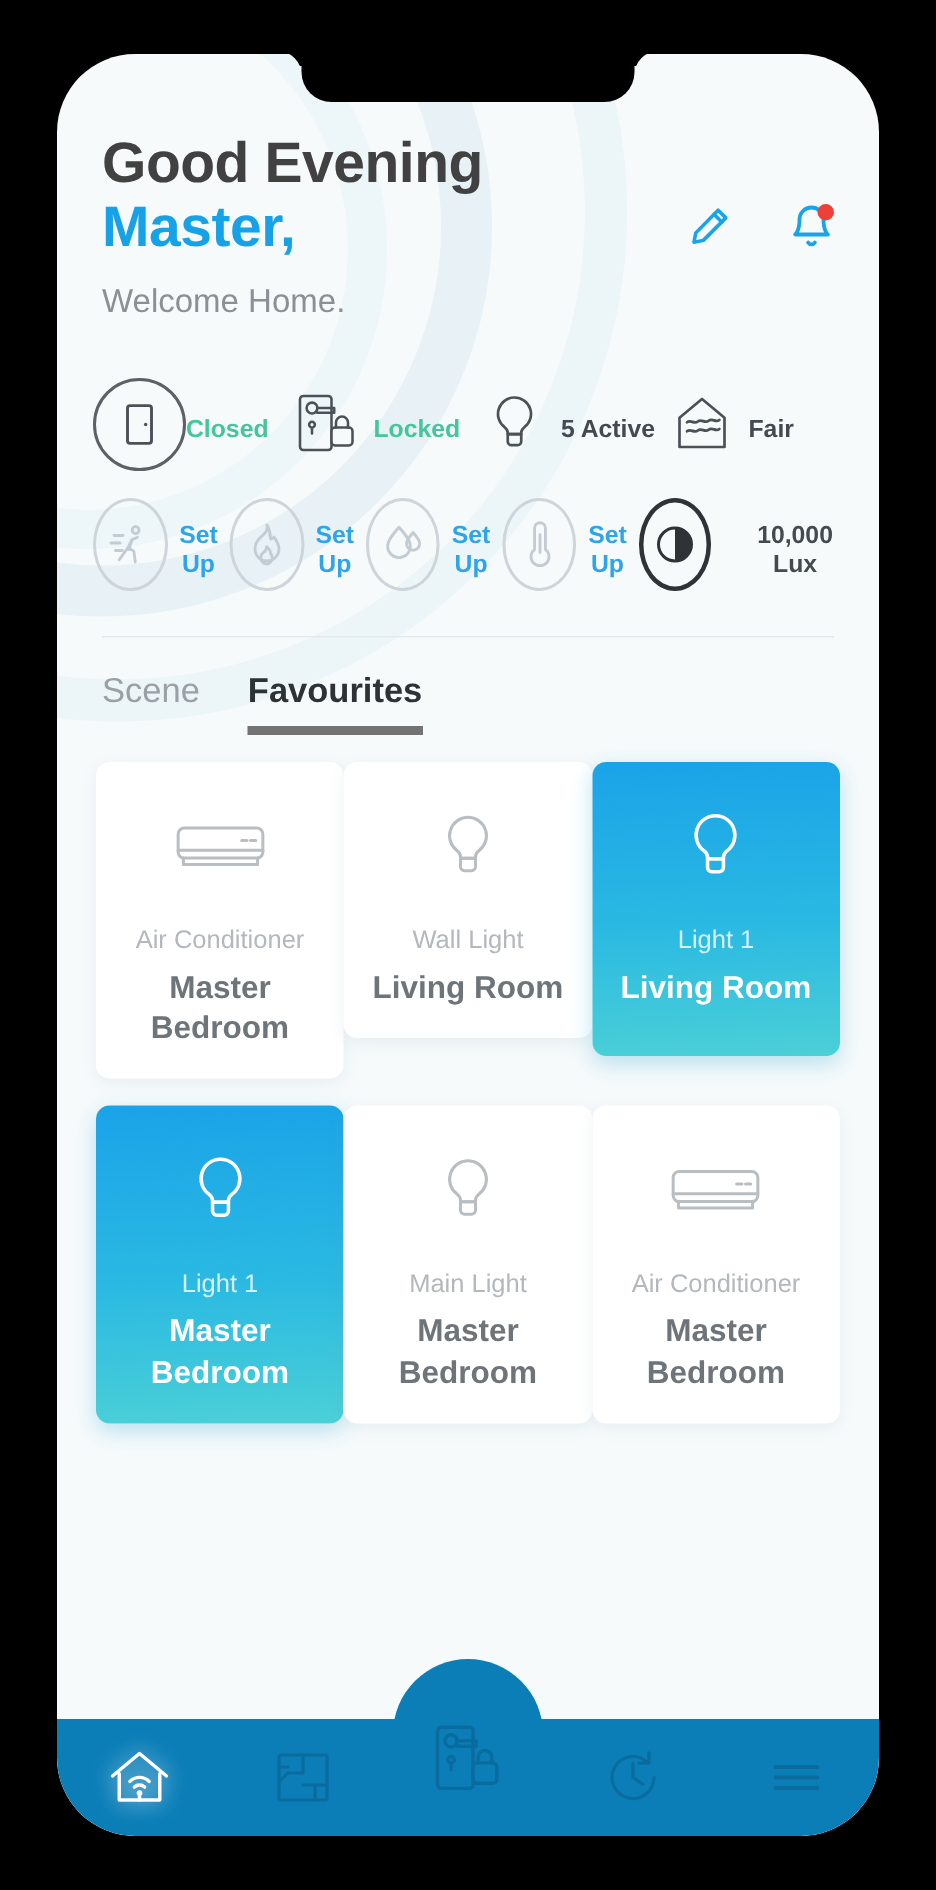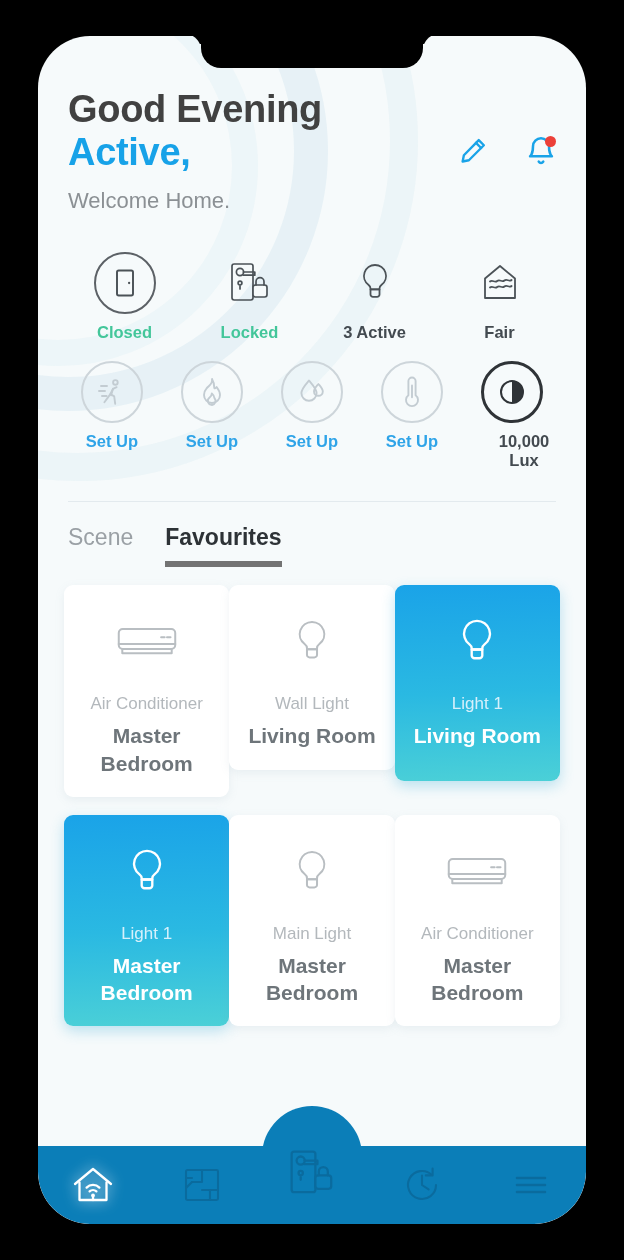--- a/index.html
+++ b/index.html
@@ -54,21 +54,21 @@
                border-radius:50%; background:#ec4038; }
 
   .greet { font-size:38px; font-weight:bold; color:#414141; line-height:1.13; letter-spacing:-.3px; }
   .greet-name { font-size:38px; font-weight:bold; color:#17a2e8; line-height:1.13; letter-spacing:-.3px; }
   .welcome { margin-top:14px; font-size:22px; color:#8b9094; }
 
   
   .status { margin:38px 24px 0 24px; }
   .status-row { display:flex; }
   .status-row.r2 { margin-top:18px; }
-  .scell { flex:1; display:flex; flex-direction:column; align-items:center; cursor:pointer; }
+  .scell { flex:1; display:flex; flex-direction:row; align-items:center; cursor:pointer; }
   .scell .ring {
     width:62px; height:62px; border-radius:50%;
     display:flex; align-items:center; justify-content:center;
   }
   .ring.out { border:2px solid #5c6166; }
   .ring.outg { border:2px solid #cdd5da; }
   .ring.dark { border:3px solid #2f3337; }
   .ring.plain { border:2px solid transparent; }
   .slabel { margin-top:9px; font-size:16.5px; font-weight:bold; text-align:center; line-height:1.2; }
   .c-green { color:#43c69a; }
@@ -153,21 +153,21 @@
               <svg width="32" height="32" viewBox="0 0 24 24" fill="none" stroke="#19a3e8" stroke-width="1.9" stroke-linecap="round" stroke-linejoin="round">
                 <path d="M18 8.5a6 6 0 1 0-12 0c0 6-2.2 7.5-2.2 7.5h16.4S18 14.5 18 8.5z"></path>
                 <path d="M13.7 20a2 2 0 0 1-3.4 0"></path>
               </svg>
             </span>
             <span class="dot-badge"></span>
           </div>
         </div>
 
         <div class="greet">Good Evening</div>
-        <div class="greet-name">Active,</div>
+        <div class="greet-name">Master,</div>
         <div class="welcome">Welcome Home.</div>
       </div>
 
       <div class="status">
 
         <div class="status-row r1">
 
           <div class="scell">
             <div class="ring out">
               <svg width="28" height="32" viewBox="0 0 24 28" fill="none" stroke="#4b5257" stroke-width="1.7" stroke-linejoin="round">
@@ -192,21 +192,21 @@
             <div class="slabel c-green">Locked</div>
           </div>
 
           <div class="scell">
             <div class="ring plain">
               <svg width="34" height="44" viewBox="0 0 34 44" fill="none" stroke="#4b5257" stroke-width="1.8" stroke-linejoin="round" stroke-linecap="round">
                 <path d="M17 4a11 11 0 0 0-6.6 19.8c1.4 1.1 2.1 2.3 2.1 3.6v1h9v-1c0-1.3.7-2.5 2.1-3.6A11 11 0 0 0 17 4z"></path>
                 <path d="M12.5 28.4h9v5a2.4 2.4 0 0 1-2.4 2.4h-4.2a2.4 2.4 0 0 1-2.4-2.4z"></path>
               </svg>
             </div>
-            <div class="slabel c-dark">3 Active</div>
+            <div class="slabel c-dark">5 Active</div>
           </div>
 
 
           <div class="scell">
             <div class="ring plain">
               <svg width="44" height="44" viewBox="0 0 44 44" fill="none" stroke="#4b5257" stroke-width="1.8" stroke-linejoin="round" stroke-linecap="round">
                 <path d="M7 17.5 22 5l15 12.5V37H7z"></path>
                 <path d="M12 20.5c2.6-2.3 4.6 1.8 7.2-.5s4.6 1.8 7.2-.5 4.6 1.8 7.2-.5"></path>
                 <path d="M12 26.5c2.6-2.3 4.6 1.8 7.2-.5s4.6 1.8 7.2-.5 4.6 1.8 7.2-.5"></path>
               </svg>

